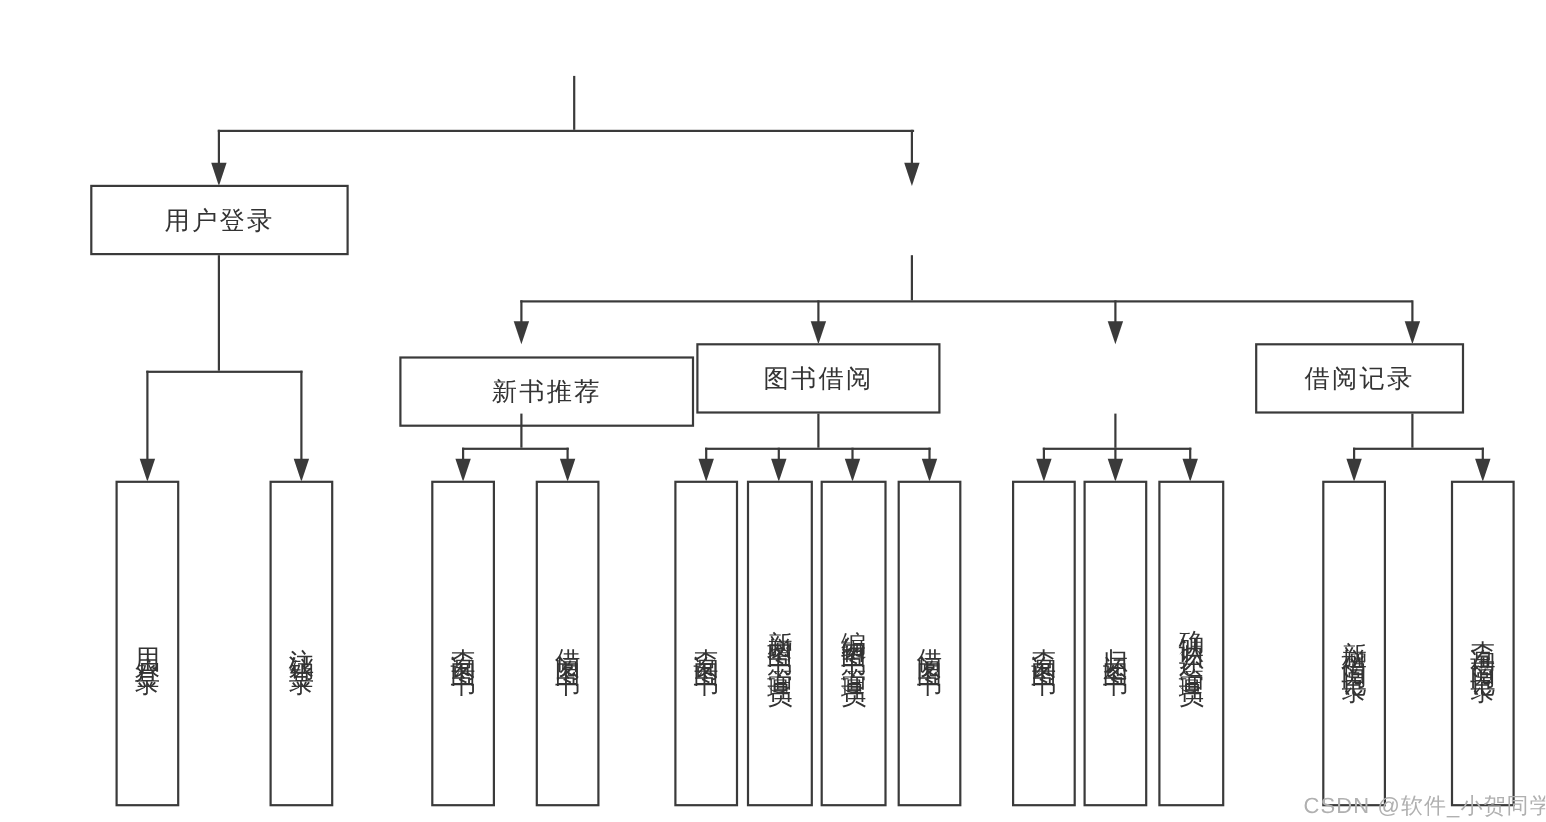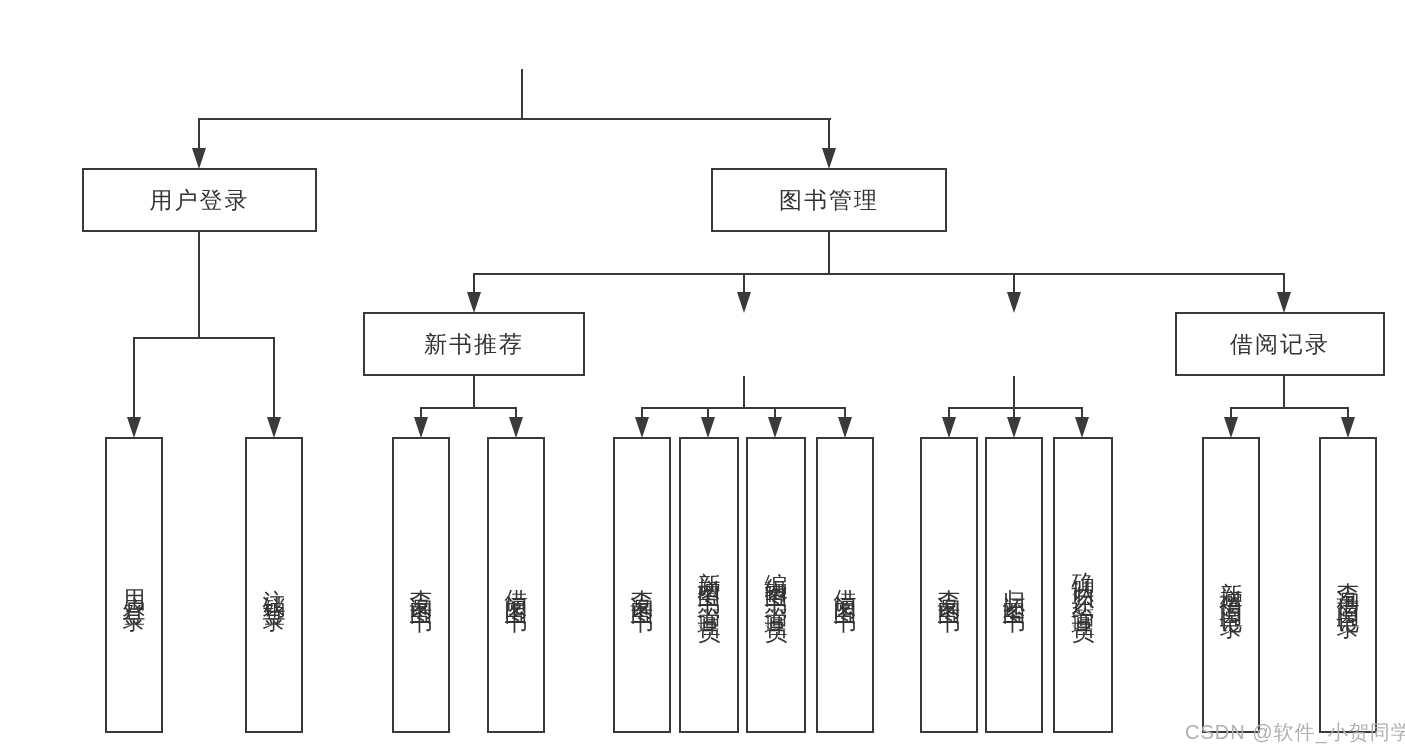--- a/index.html
+++ b/index.html
@@ -25,21 +25,20 @@
   <div>
     <div class="vline" style="left:521px;top:69px;height:49px"></div>
     <div class="hline" style="left:198px;top:118px;width:633px"></div>
     <div class="vline" style="left:198px;top:118px;height:31px"></div>
     <div class="arrow" style="left:192px;top:148px"></div>
     <div class="vline" style="left:828px;top:118px;height:31px"></div>
     <div class="arrow" style="left:822px;top:148px"></div>
   </div>
 
   <div class="box hbox" style="left:82px;top:168px;width:235px;height:64px">用户登录</div>
-  <div class="box hbox" style="left:711px;top:168px;width:236px;height:64px">图书管理</div>
 
   <div>
     <div class="vline" style="left:198px;top:232px;height:105px"></div>
     <div class="hline" style="left:133px;top:337px;width:142px"></div>
     <div class="vline" style="left:133px;top:337px;height:81px"></div>
     <div class="arrow" style="left:127px;top:417px"></div>
     <div class="vline" style="left:273px;top:337px;height:81px"></div>
     <div class="arrow" style="left:267px;top:417px"></div>
   </div>
 
@@ -49,22 +48,23 @@
     <div class="vline" style="left:473px;top:273px;height:20px"></div>
     <div class="arrow" style="left:467px;top:292px"></div>
     <div class="vline" style="left:743px;top:273px;height:20px"></div>
     <div class="arrow" style="left:737px;top:292px"></div>
     <div class="vline" style="left:1013px;top:273px;height:20px"></div>
     <div class="arrow" style="left:1007px;top:292px"></div>
     <div class="vline" style="left:1283px;top:273px;height:20px"></div>
     <div class="arrow" style="left:1277px;top:292px"></div>
   </div>
 
-  <div class="box hbox" style="left:363px;top:312px;width:222px;height:64px">新书推荐</div>
-  <div class="box hbox" style="left:1175px;top:312px;width:210px;height:64px">借阅记录</div>
+  <div class="box hbox" style="left:363px;top:324px;width:268px;height:64px">新书推荐</div>
+  <div class="box hbox" style="left:633px;top:312px;width:222px;height:64px">图书借阅</div>
+  <div class="box hbox" style="left:1141px;top:312px;width:190px;height:64px">借阅记录</div>
 
   <div>
     <div class="vline" style="left:473px;top:376px;height:31px"></div>
     <div class="hline" style="left:420px;top:407px;width:97px"></div>
     <div class="vline" style="left:420px;top:407px;height:11px"></div>
     <div class="arrow" style="left:414px;top:417px"></div>
     <div class="vline" style="left:515px;top:407px;height:11px"></div>
     <div class="arrow" style="left:509px;top:417px"></div>
   </div>
 

